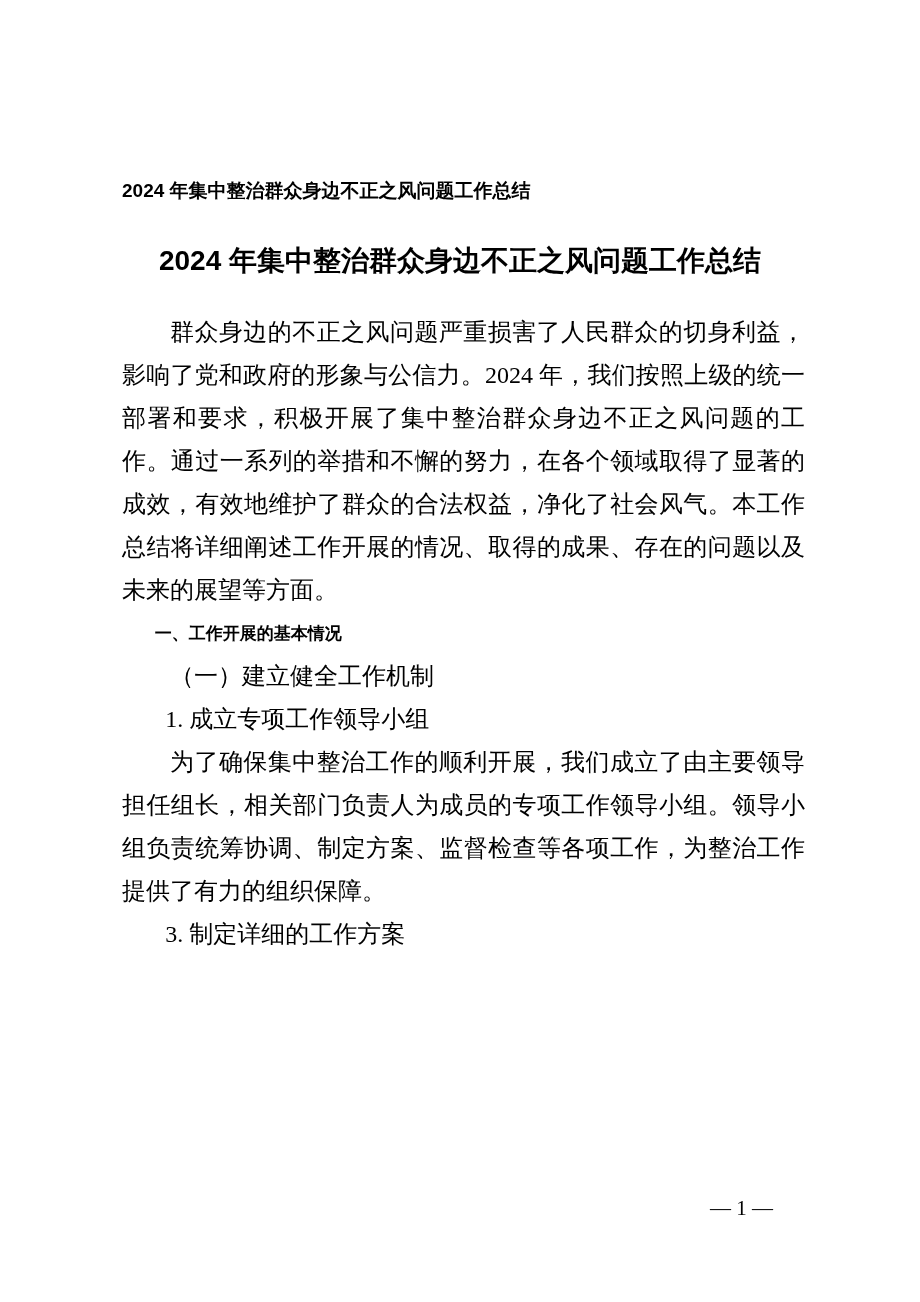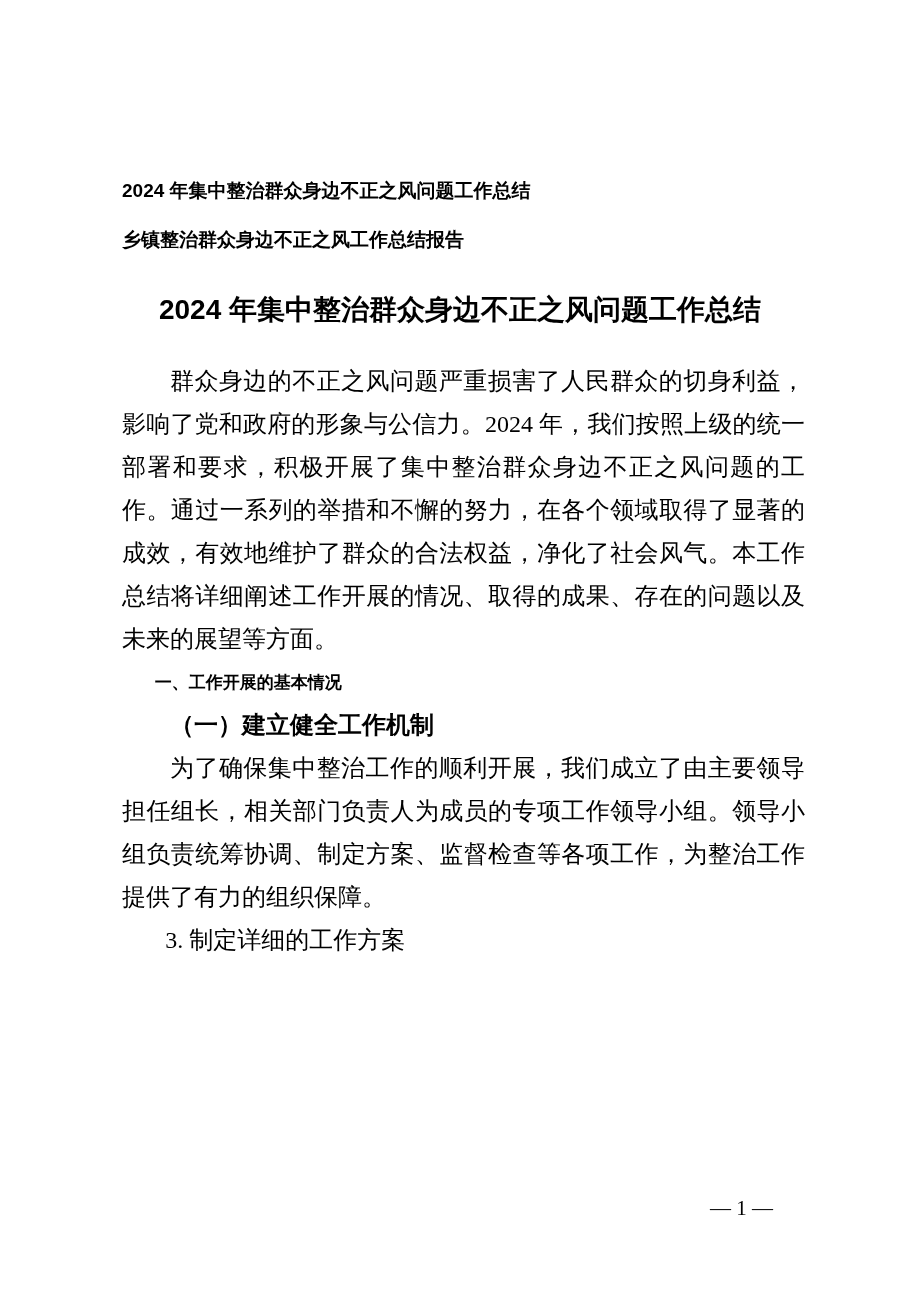--- a/index.html
+++ b/index.html
@@ -47,49 +47,48 @@
     text-indent: 2em;
   }
   .body-text p.section-h2 {
     font-family: "Liberation Sans", "DejaVu Sans", sans-serif;
     font-weight: bold;
     font-size: 17px;
     text-indent: 1.92em;
   }
   .body-text p.section-h3 {
     text-indent: 2em;
-    font-weight: bold;
   }
   .body-text p.item-h4 {
     text-indent: 1.8em;
   }
   .page-footer {
     position: absolute;
     top: 1194px;
     right: 147px;
     font-size: 21px;
     line-height: 28px;
     font-family: "Liberation Serif", "DejaVu Serif", serif;
   }
 </style>
 </head>
 <body>
 
 <div class="page">
 
   <div class="keywords">
     <p class="keyword-line">2024 年集中整治群众身边不正之风问题工作总结</p>
-    <p class="keyword-line">乡镇整治群众身边不正之风工作总结报告</p>
   </div>
 
   <h1 class="doc-title">2024 年集中整治群众身边不正之风问题工作总结</h1>
 
   <div class="body-text">
     <p>群众身边的不正之风问题严重损害了人民群众的切身利益，影响了党和政府的形象与公信力。2024 年，我们按照上级的统一部署和要求，积极开展了集中整治群众身边不正之风问题的工作。通过一系列的举措和不懈的努力，在各个领域取得了显著的成效，有效地维护了群众的合法权益，净化了社会风气。本工作总结将详细阐述工作开展的情况、取得的成果、存在的问题以及未来的展望等方面。</p>
     <p class="section-h2">一、工作开展的基本情况</p>
     <p class="section-h3">（一）建立健全工作机制</p>
+    <p class="item-h4">1. 成立专项工作领导小组</p>
     <p>为了确保集中整治工作的顺利开展，我们成立了由主要领导担任组长，相关部门负责人为成员的专项工作领导小组。领导小组负责统筹协调、制定方案、监督检查等各项工作，为整治工作提供了有力的组织保障。</p>
     <p class="item-h4">3. 制定详细的工作方案</p>
   </div>
 
   <div class="page-footer">— 1 —</div>
 
 </div>
 
 </body></html>

